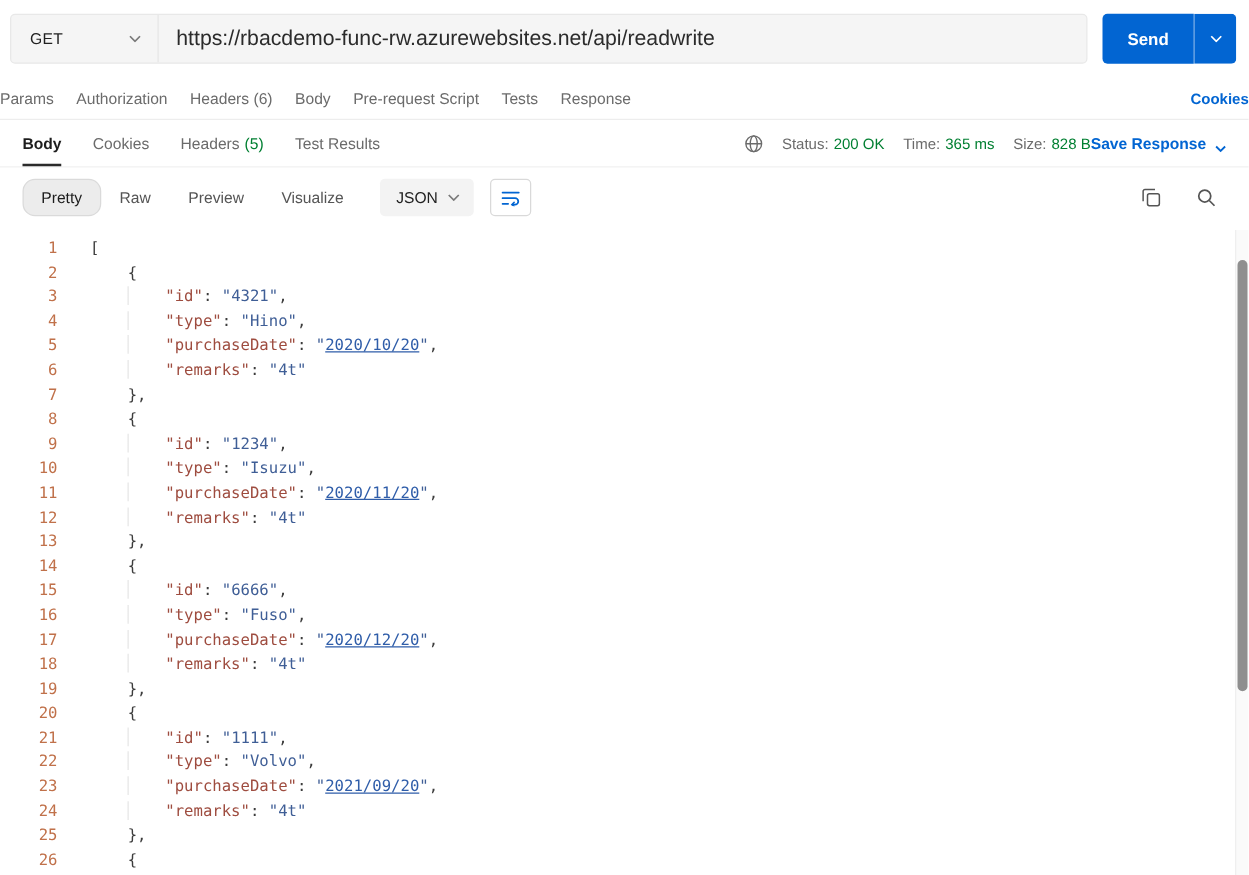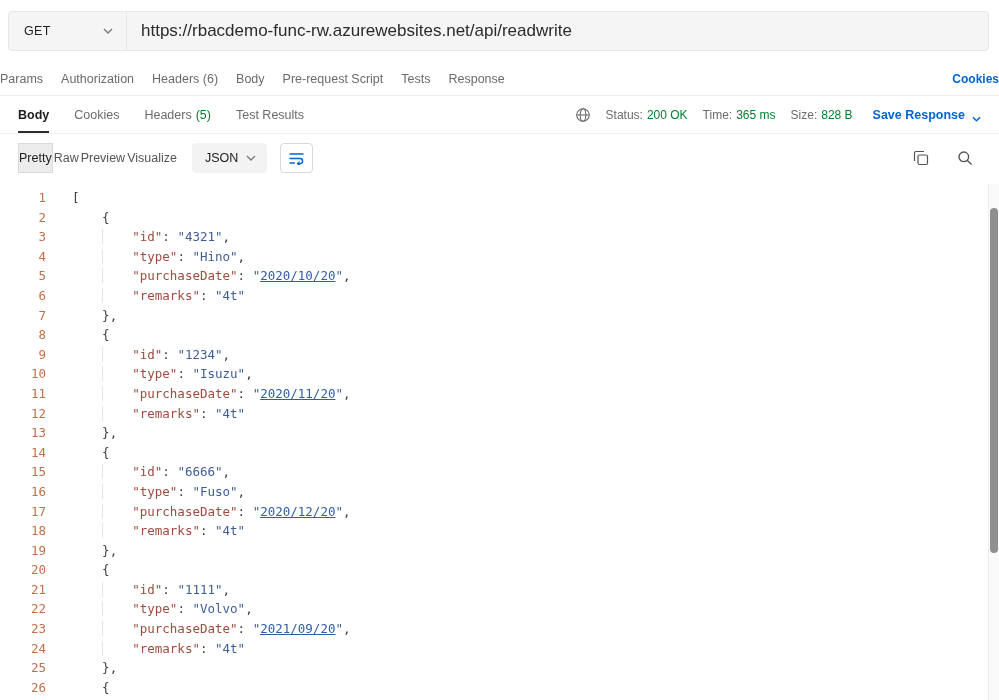--- a/index.html
+++ b/index.html
@@ -32,25 +32,25 @@
   .resp-header { display:flex; align-items:stretch; padding:0 18px; height:38px; border-bottom:1px solid #f1f1f1; font-size:12.5px; flex:0 0 auto; }
   .resp-tabs { display:flex; gap:25px; align-items:stretch; }
   .resp-tab { display:flex; align-items:center; gap:4px; color:#6b6b6b; border-bottom:2px solid transparent; padding-top:2px; cursor:pointer; white-space:nowrap; }
   .resp-tab.active { color:#1d1d1d; font-weight:600; border-bottom-color:#2b2b2b; }
   .headers-count { color:var(--success,#007f31); }
   .resp-meta { margin-left:auto; display:flex; align-items:center; font-size:12px; }
   .meta-item { display:flex; gap:4px; margin-left:15px; white-space:nowrap; }
   .meta-label { color:#6b6b6b; }
   .meta-value { color:var(--success,#007f31); }
   .globe { margin-left:4px; display:flex; align-items:center; color:#6b6b6b; cursor:pointer; }
-  .save-response { margin-left:20px; display:flex; align-items:flex-end; gap:7px; color:var(--accent,#0265d2); font-weight:700; font-size:12.5px; cursor:pointer; white-space:nowrap; }
+  .save-response { display:flex; align-items:flex-end; gap:7px; color:var(--accent,#0265d2); font-weight:700; font-size:12.5px; cursor:pointer; white-space:nowrap; }
   
   .resp-toolbar { display:flex; align-items:center; padding:9px 18px; flex:0 0 auto; }
-  .view-tab { height:30px; padding:0 0; display:flex; align-items:center; font-family:inherit; font-size:12.5px; color:#555;
-              background:transparent; border:1px solid transparent; border-radius:0; cursor:pointer; }
+  .view-tab { height:30px; padding:0 14px; display:flex; align-items:center; font-family:inherit; font-size:12.5px; color:#555;
+              background:transparent; border:1px solid transparent; border-radius:10px; cursor:pointer; }
   .view-tab.active { background:#ececec; border-color:#dadada; color:#1d1d1d; }
   .format-select { margin-left:14px; height:30px; padding:0 11px 0 13px; display:flex; align-items:center; gap:8px;
                    background:#f3f3f3; border:none; border-radius:4px; font-family:inherit; font-size:12.5px; color:#212121; cursor:pointer; }
   .wrap-btn { margin-left:13px; width:33px; height:30px; border:1px solid #d9d9d9; border-radius:4px; background:#fff;
               display:flex; align-items:center; justify-content:center; color:var(--accent,#0265d2); cursor:pointer; }
   .toolbar-right { margin-left:auto; display:flex; align-items:center; gap:28px; padding-right:8px; }
   .icon-btn { background:none; border:none; display:flex; align-items:center; color:#555; cursor:pointer; }
   
   .code-area { position:relative; flex:1 1 auto; overflow:hidden; padding-top:6px;
                font-family:"DejaVu Sans Mono","Liberation Mono",monospace; font-size:12.5px; line-height:19.6px; }
@@ -71,20 +71,30 @@
   <div class="url-group">
     <button class="method">
       <span>GET</span>
       <span class="chev">
         <svg width="10" height="6" viewBox="0 0 10 6" fill="none">
             <path d="M1 1l4 4 4-4" stroke="currentColor" stroke-width="1.4"></path>
           </svg>
       </span>
     </button>
     <input class="url" value="https://rbacdemo-func-rw.azurewebsites.net/api/readwrite" style="">
+  </div>
+  <div class="send-group">
+    <button class="send-main">Send</button>
+    <button class="send-caret">
+      <span class="chev" style="color:#fff">
+        <svg width="10" height="6" viewBox="0 0 10 6" fill="none">
+            <path d="M1 1l4 4 4-4" stroke="currentColor" stroke-width="1.4"></path>
+          </svg>
+      </span>
+    </button>
   </div>
 </div>
 
 <div class="req-tabs">
   <span class="req-tab">Params</span>
   <span class="req-tab">Authorization</span>
   <span class="req-tab">Headers (6)</span>
   <span class="req-tab">Body</span>
   <span class="req-tab">Pre-request Script</span>
   <span class="req-tab">Tests</span>

